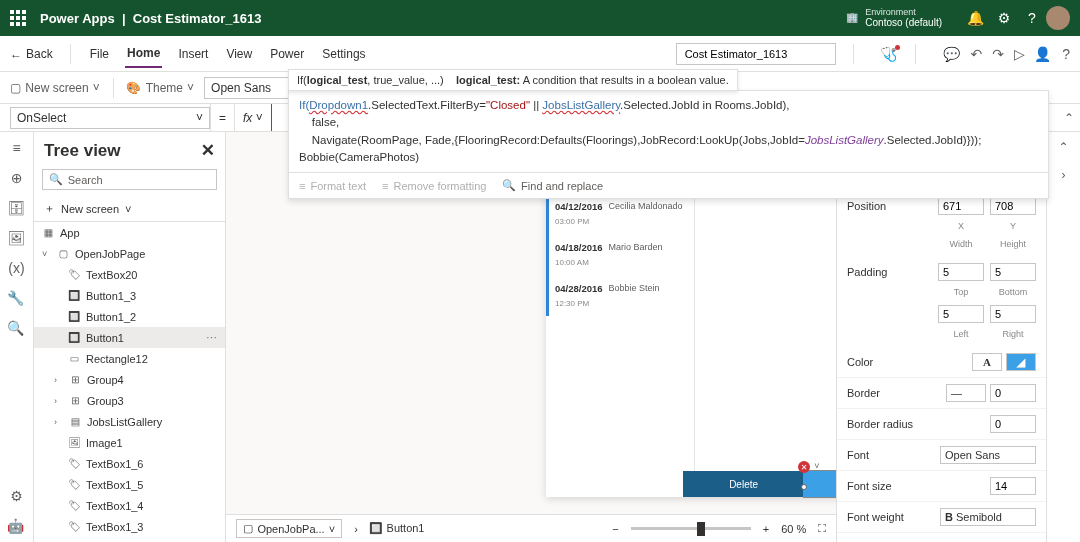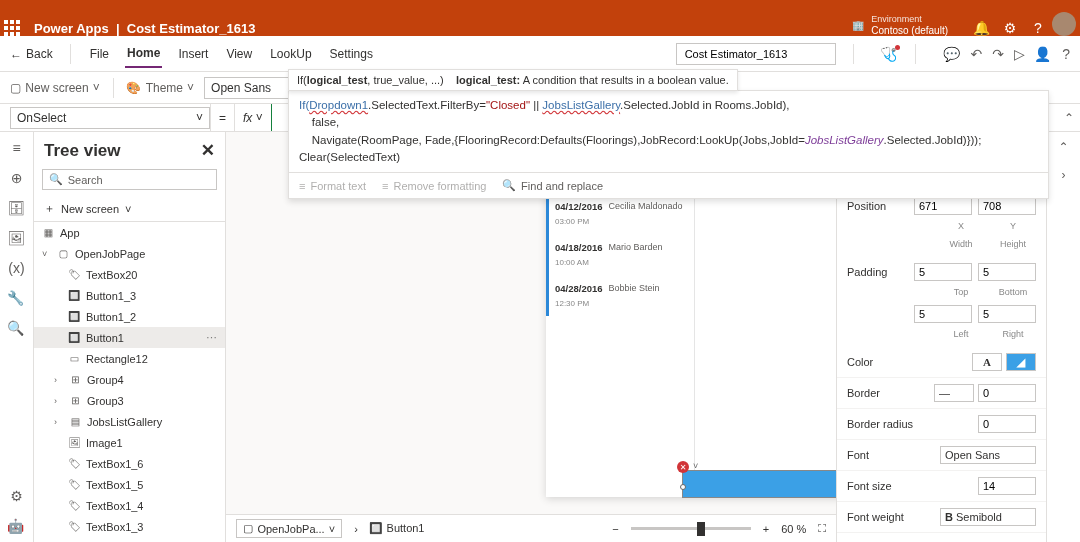--- a/index.html
+++ b/index.html
@@ -1,17 +1,17 @@
 <!DOCTYPE html>
 <html><head>
 <meta charset="utf-8">
 <style>
 *{box-sizing:border-box;margin:0;padding:0;font-family:"Segoe UI",Arial,sans-serif}
 body{width:1080px;height:542px;overflow:hidden;background:#fff;font-size:12px;color:#323130}
-.header{height:36px;background:#c2410c;display:flex;align-items:flex-end;color:#fff;padding:0 4px}
+.header{height:36px;background:#14532d;display:flex;align-items:center;color:#fff;padding:0 10px}
 .waffle{width:16px;height:16px;display:grid;grid-template-columns:repeat(3,4px);grid-template-rows:repeat(3,4px);gap:2px;margin-right:14px}
 .waffle span{background:#fff}
 .header-title{font-size:13px;font-weight:600}
 .header-spacer{flex:1}
 .env{display:flex;align-items:center;gap:6px;margin-right:20px;font-size:10px}
 .env-info{display:flex;flex-direction:column;line-height:1.1}
 .env-label{font-size:9px;opacity:.85}
 .hdr-icon{width:28px;text-align:center;font-size:14px;cursor:pointer}
 .avatar{width:24px;height:24px;border-radius:50%;background:#a8886f}
 .ribbon{height:36px;border-bottom:1px solid #e1dfdd;display:flex;align-items:center;padding:0 10px;gap:14px;font-size:12px}
@@ -70,21 +70,21 @@
 .sel-err{position:absolute;width:12px;height:12px;background:#d13438;color:#fff;border-radius:50%;font-size:8px;display:flex;align-items:center;justify-content:center}
 .canvas-footer{height:28px;border-top:1px solid #e1dfdd;display:flex;align-items:center;padding:0 10px;background:#fff;font-size:11px;gap:12px}
 .cf-crumb{border:1px solid #c8c6c4;padding:2px 6px;display:flex;align-items:center;gap:4px}
 .cf-spacer{flex:1}
 .zoom-slider{width:120px;height:3px;background:#c8c6c4;position:relative}
 .zoom-thumb{position:absolute;width:8px;height:14px;background:#323130;top:-5px;left:55%}
 .right-rail{width:34px;border-left:1px solid #e1dfdd;display:flex;flex-direction:column;align-items:center;padding-top:8px;gap:14px;color:#605e5c}
 .prop-panel{width:210px;border-left:1px solid #e1dfdd;font-size:11px;overflow-y:auto}
 .prop-row{display:flex;align-items:center;padding:6px 10px;border-bottom:1px solid #f3f2f1}
 .prop-label{flex:1;color:#323130}
-.prop-val{border:1px solid #c8c6c4;padding:2px 4px;width:58px;text-align:left;font-size:11px}
+.prop-val{border:1px solid #c8c6c4;padding:2px 4px;width:46px;text-align:left;font-size:11px}
 .prop-val.wide{width:96px}
 .prop-dual{display:flex;gap:6px}
 .prop-sub{font-size:9px;color:#888;text-align:center;padding:0 0 4px}
 .prop-sub-row{display:flex;padding:0 10px 4px;justify-content:flex-end;gap:6px}
 .prop-sub-row span{width:46px;text-align:center}
 .toggle{width:32px;height:15px;background:#742774;border-radius:8px;position:relative}
 .toggle::after{content:"";position:absolute;right:2px;top:2px;width:11px;height:11px;background:#fff;border-radius:50%}
 .color-chip{width:30px;height:18px;border:1px solid #c8c6c4;display:flex;align-items:center;justify-content:center;font-weight:bold;font-family:serif}
 .color-chip.fill{background:#3ba0e6;color:#fff}
 </style>
@@ -118,21 +118,21 @@
   <div class="avatar"></div>
 </div>
 
 <div class="ribbon">
   <div class="back">← <span>Back</span></div>
   <div class="divider"></div>
   <div class="ribbon-item">File</div>
   <div class="ribbon-item active">Home</div>
   <div class="ribbon-item">Insert</div>
   <div class="ribbon-item">View</div>
-  <div class="ribbon-item">LookUp</div>
+  <div class="ribbon-item">Power</div>
   <div class="ribbon-item">Settings</div>
   <input class="app-name-input" value="Cost Estimator_1613" style="">
   <div class="divider"></div>
   <div class="rib-icons">
     <div class="rib-icon">🩺<span class="dot"></span></div>
   </div>
   <div class="divider"></div>
   <div class="rib-icons">
     <div class="rib-icon">💬</div>
     <div class="rib-icon">↶</div>
@@ -162,21 +162,21 @@
 
 <div class="formula-hint">
   <span>If(</span><b>logical_test</b><span>, true_value, ...)</span>
   &nbsp;&nbsp;&nbsp;<b>logical_test:</b> <span>A condition that results in a boolean value.</span>
 </div>
 
 <div class="formula-box">
   <div class="formula-code"><span class="fc-fn">If(</span><span class="fc-err">Dropdown1</span><span>.SelectedText.FilterBy=</span><span class="fc-str">"Closed"</span><span> || </span><span class="fc-err">JobsListGallery</span><span>.Selected.JobId in Rooms.JobId),</span>
 <span>    false,</span>
 <span>    Navigate(RoomPage, Fade,{FlooringRecord:Defaults(Floorings),JobRecord:LookUp(Jobs,JobId=</span><span class="fc-var">JobsListGallery</span><span>.Selected.JobId)}));</span>
-<span>Clear(SelectedText)</span></div>
+<span>Bobbie(CameraPhotos)</span></div>
   <div class="formula-tools">
     <div class="ft-item disabled">≡ <span>Format text</span></div>
     <div class="ft-item disabled">≡ <span>Remove formatting</span></div>
     <div class="ft-item">🔍 <span>Find and replace</span></div>
   </div>
 </div>
 
 <div class="main">
   <div class="left-rail">
     <div>≡</div>
@@ -299,20 +299,21 @@
               </div>
               <div class="job-time">12:30 PM</div>
             </div>
         </div>
         <div class="device-detail">
           <div>Redmond, WA 98052</div>
             <div>425 555 0103</div>
             <div>OliviaS@contoso.com</div>
         </div>
         <div class="device-btns">
+          <div class="btn-del">Delete</div>
           <div class="btn-begin">
 
             <div class="sel-err" style="left:-6px;top:-10px">✕</div>
             <span style="position:absolute;left:10px;top:-10px;font-size:9px;color:#666">˅</span>
             <div class="sel-handle" style="left:-3px;top:50%"></div>
 
           </div>
         </div>
       </div>
     </div>

